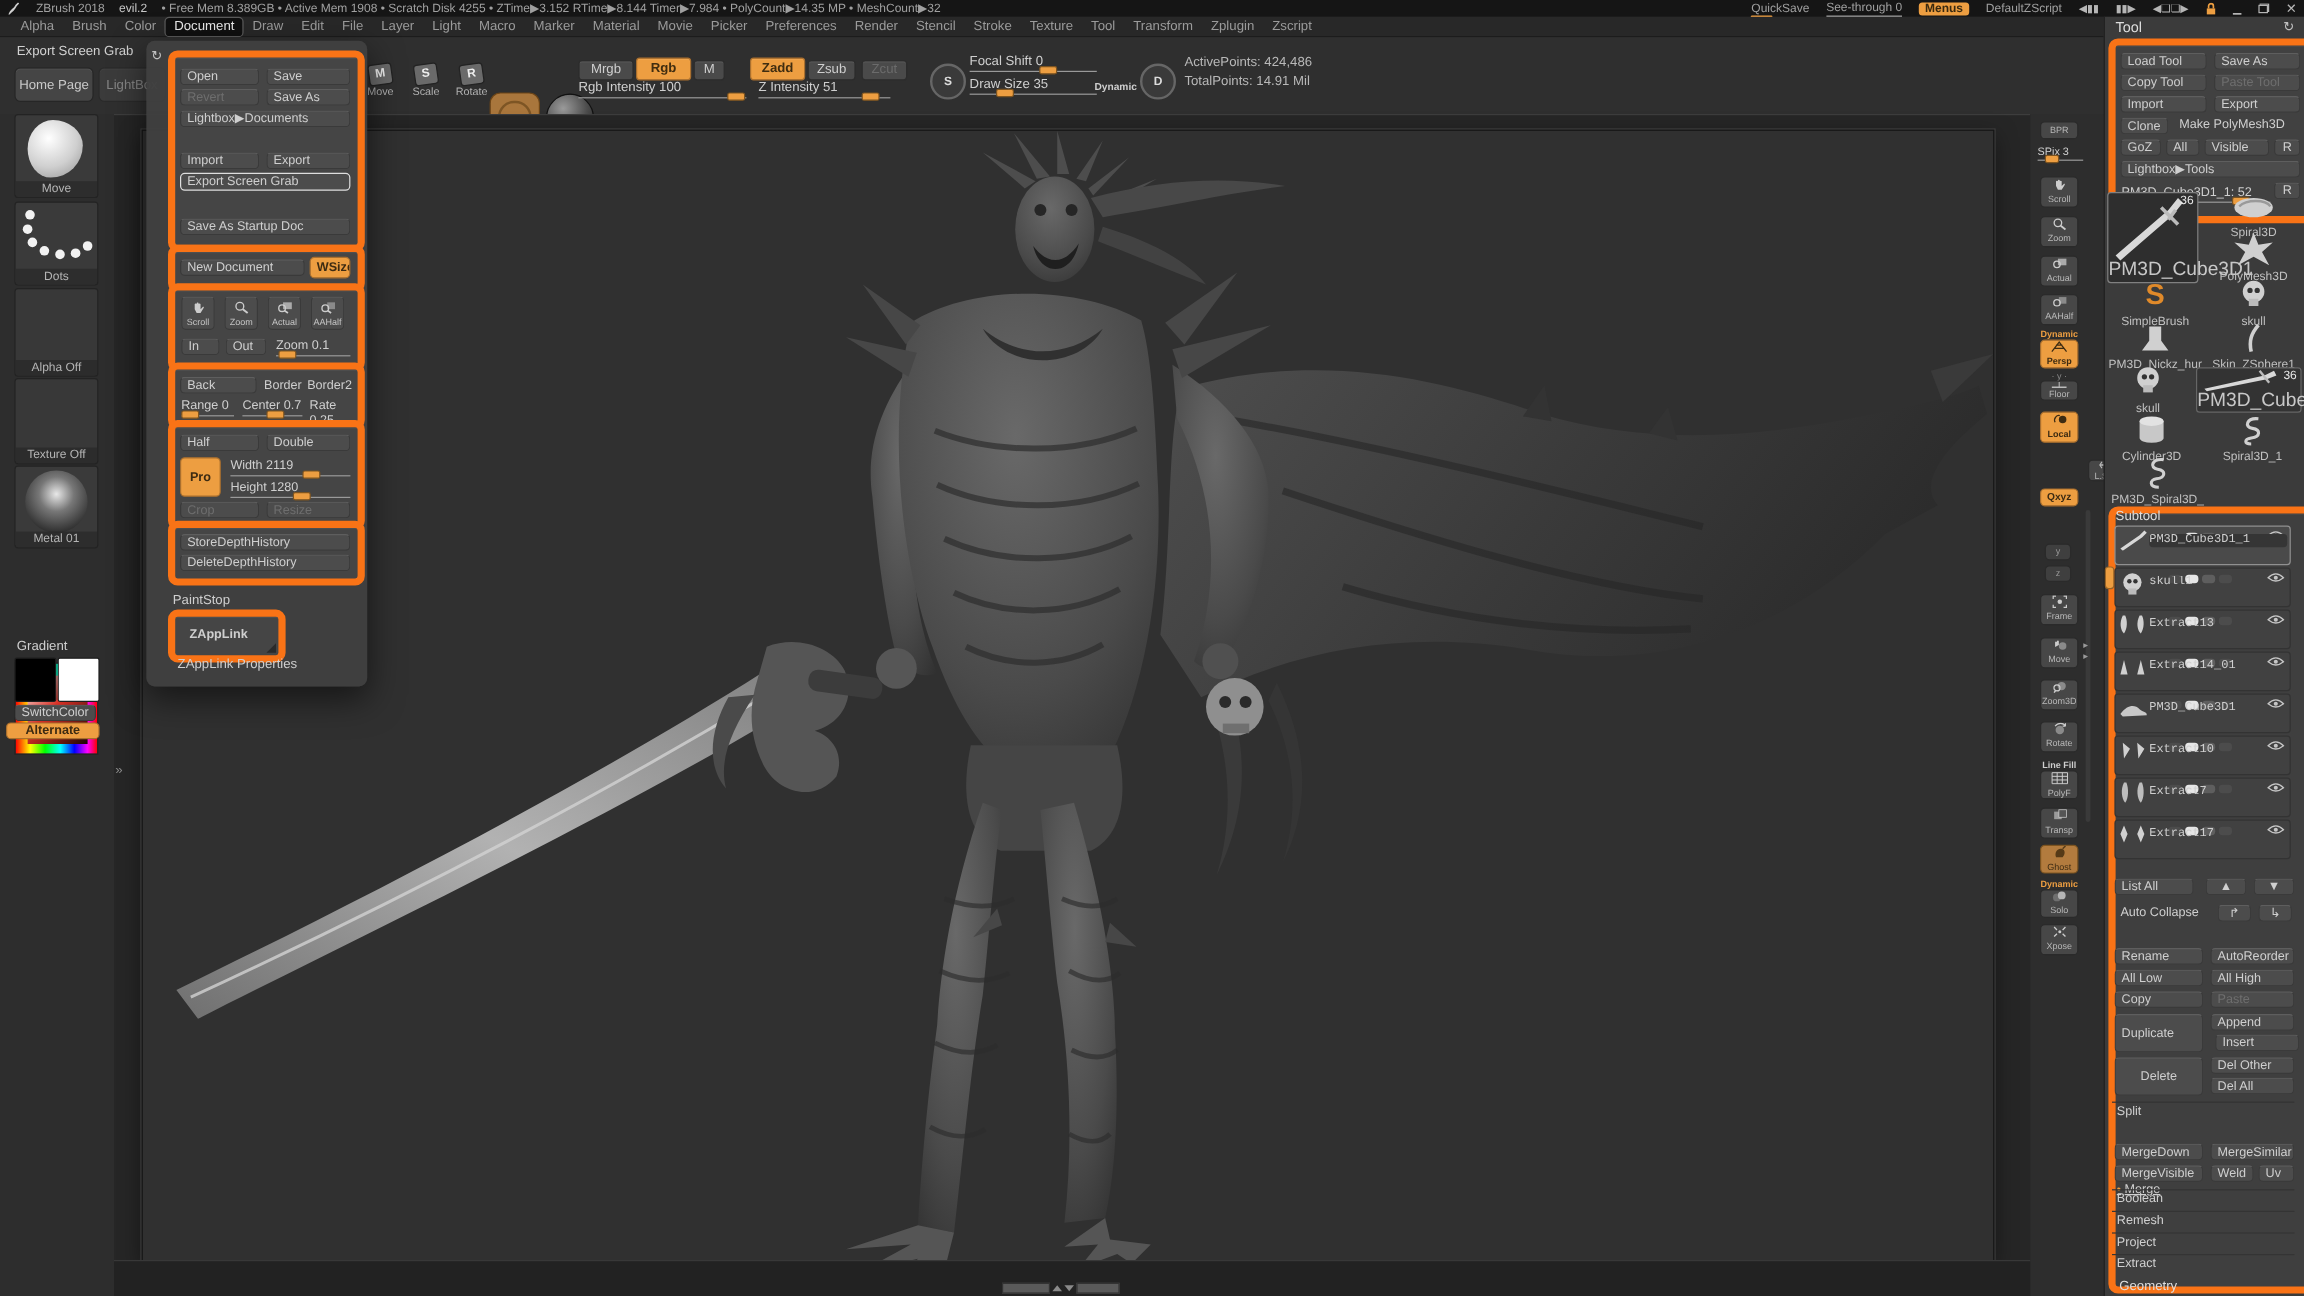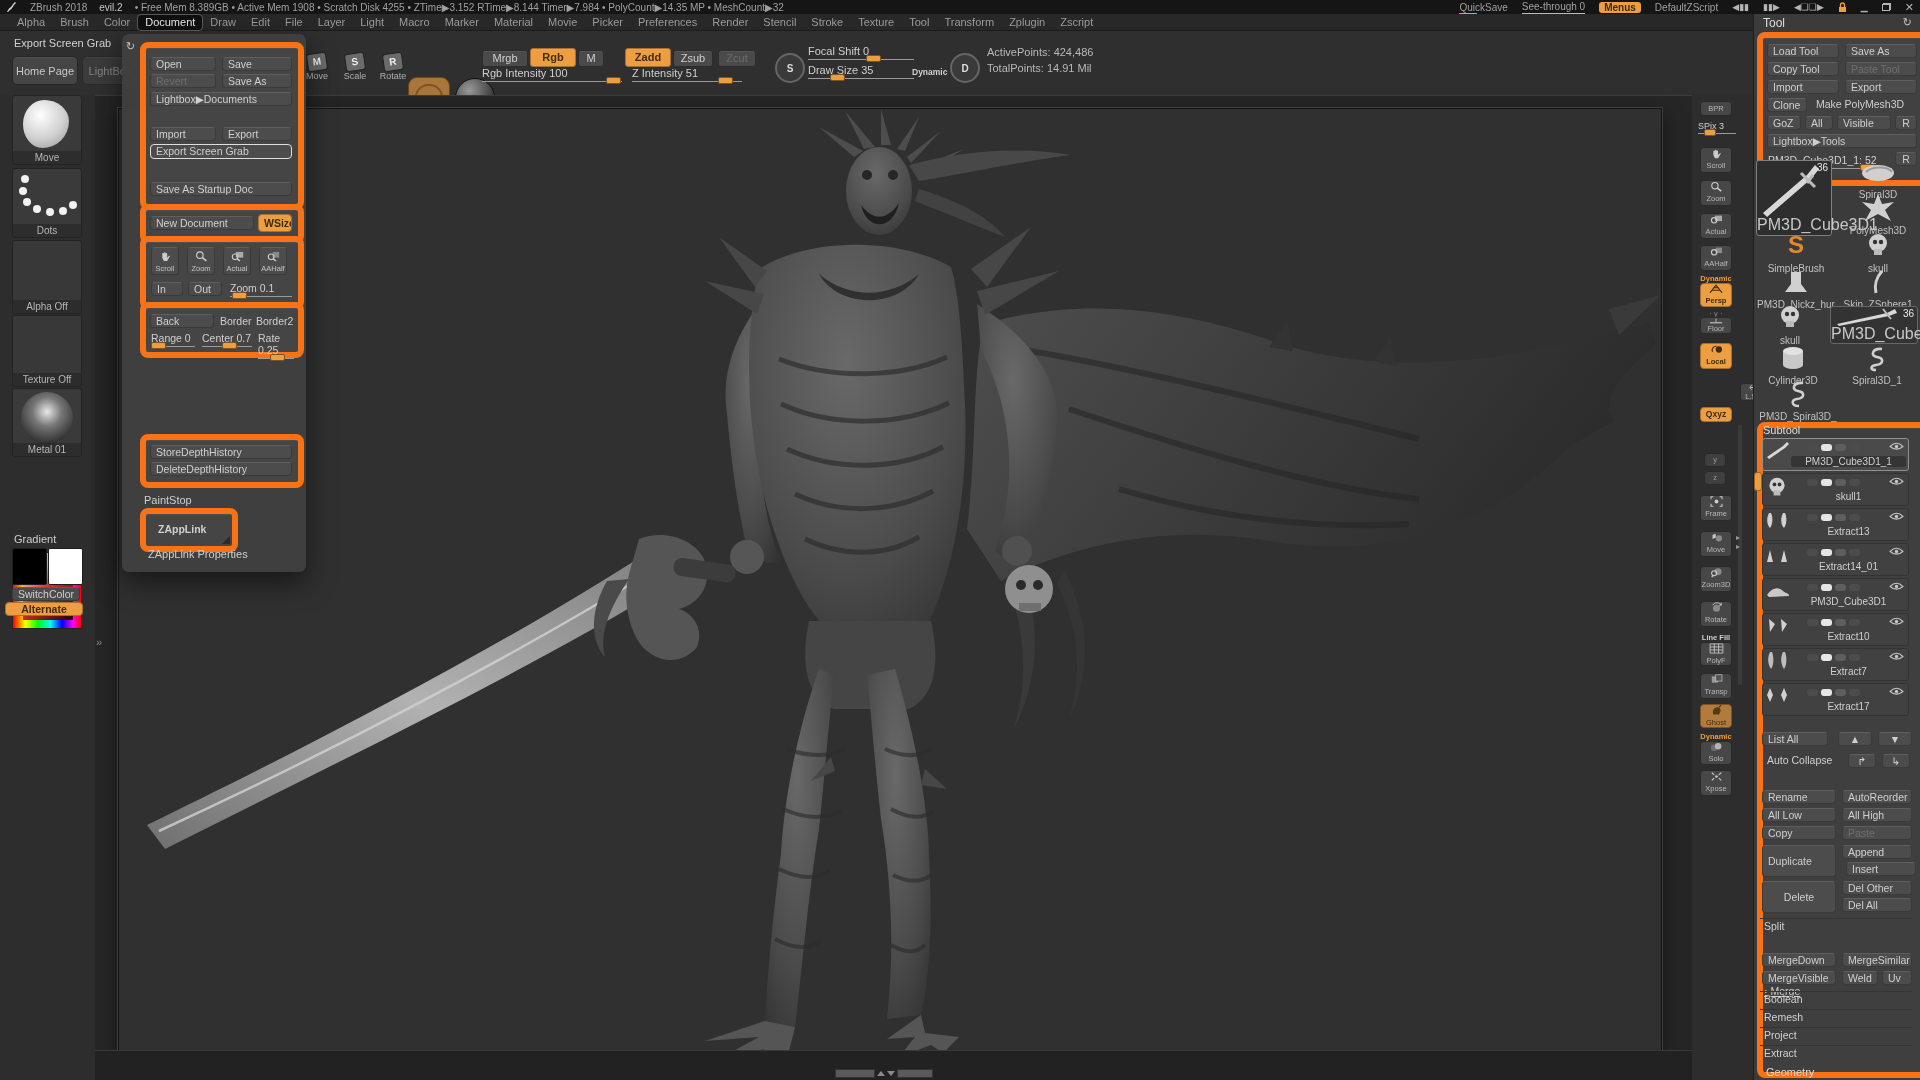--- a/index.html
+++ b/index.html
@@ -99,21 +99,21 @@
   .divarrow{position:absolute;left:44px;top:438px;color:#9a9a9a;font-size:8px;line-height:9px;}
   
   .rpanel{position:absolute;left:1753px;top:14px;width:167px;height:1066px;background:#3b3b3b;border-left:1px solid #1d1d1d;box-sizing:border-box;}
   .rpanel .hdr{position:absolute;left:9px;font-size:12px;color:#dedede;}
   .thumb{position:absolute;text-align:center;}
   .thumb .tl{position:absolute;left:0;right:0;font-size:10px;color:#c0c0c0;white-space:nowrap;}
   .seltile{position:absolute;background:#2e2e2e;border:1px solid #808080;border-radius:3px;}
   .badge{position:absolute;right:3px;top:1px;font-size:10px;color:#e8e8e8;}
   .strow{position:absolute;left:8px;width:147px;height:33px;background:#414141;border:1px solid #333;border-radius:3px;box-sizing:border-box;}
   .strow.sel{background:#4a4a4a;border-color:#909090;}
-  .stname{position:absolute;left:28px;right:2px;bottom:3px;text-align:center;font-size:10px;color:#cfcfcf;white-space:nowrap;overflow:hidden;}
+  .stname{position:absolute;left:28px;right:2px;bottom:14px;font-size:10px;color:#cfcfcf;white-space:nowrap;overflow:hidden;font-family:Liberation Mono, monospace;}
   .strow.sel .stname{background:#353535;border-radius:3px;}
   .stog{position:absolute;top:5px;width:11px;height:7px;border-radius:3px;background:#5e5e5e;}
   .stog.on{background:#e6e6e6;}
   .stog.dim{background:#4c4c4c;}
   .steye{position:absolute;right:4px;top:3px;}
   .selpill{position:absolute;left:0;top:458px;width:6px;height:17px;background:#ED9E41;border-radius:3px;border:1px solid #9a6526;}
   .dot{color:#ED9E41;font-size:10px;margin-right:3px;}
   .flatrow{position:absolute;left:6px;width:152px;height:15px;font-size:10.5px;color:#d0d0d0;padding:1px 4px;box-sizing:border-box;
            border-top:1px solid #343434;}
 </style>
@@ -415,20 +415,33 @@
         <span>Range 0</span><i class="ln" style="width:44px;"></i><i class="hd" style="left:0;"></i>
       </div>
       <div class="sl" style="left:56px;top:24px;width:50px;font-size:10.5px;">
         <span>Center 0.7</span><i class="ln" style="width:50px;"></i><i class="hd" style="left:20px;"></i>
       </div>
       <div class="sl" style="left:112px;top:24px;width:36px;font-size:10.5px;">
         <span>Rate 0.25</span><i class="ln" style="width:36px;"></i><i class="hd" style="left:12px;"></i>
       </div>
     </div>
 
+    <div class="grp" style="left:18px;top:316px;width:152px;height:80px;">
+      <div class="pb" style="left:4px;top:6px;width:66px;">Half</div>
+      <div class="pb" style="left:76px;top:6px;width:70px;">Double</div>
+      <div class="pb org ctr" style="left:4px;top:25px;width:34px;height:33px;line-height:30px;">Pro</div>
+      <div class="sl" style="left:46px;top:26px;width:100px;font-size:10.5px;">
+        <span>Width 2119</span><i class="ln" style="width:100px;"></i><i class="hd" style="left:60px;"></i>
+      </div>
+      <div class="sl" style="left:46px;top:44px;width:100px;font-size:10.5px;">
+        <span>Height 1280</span><i class="ln" style="width:100px;"></i><i class="hd" style="left:52px;"></i>
+      </div>
+      <div class="pb dis" style="left:4px;top:62px;width:66px;">Crop</div>
+      <div class="pb dis" style="left:76px;top:62px;width:70px;">Resize</div>
+    </div>
 
     <div class="grp" style="left:18px;top:400px;width:152px;height:42px;">
       <div class="pb" style="left:4px;top:5px;width:142px;">StoreDepthHistory</div>
       <div class="pb" style="left:4px;top:22px;width:142px;">DeleteDepthHistory</div>
     </div>
 
     <span class="lbl" style="left:22px;top:460px;">PaintStop</span>
     <div class="grp" style="left:18px;top:474px;width:86px;height:32px;">
       <span class="lbl" style="left:12px;top:9px;font-size:10.5px;font-weight:bold;">ZAppLink</span>
       <span class="fold"></span>

